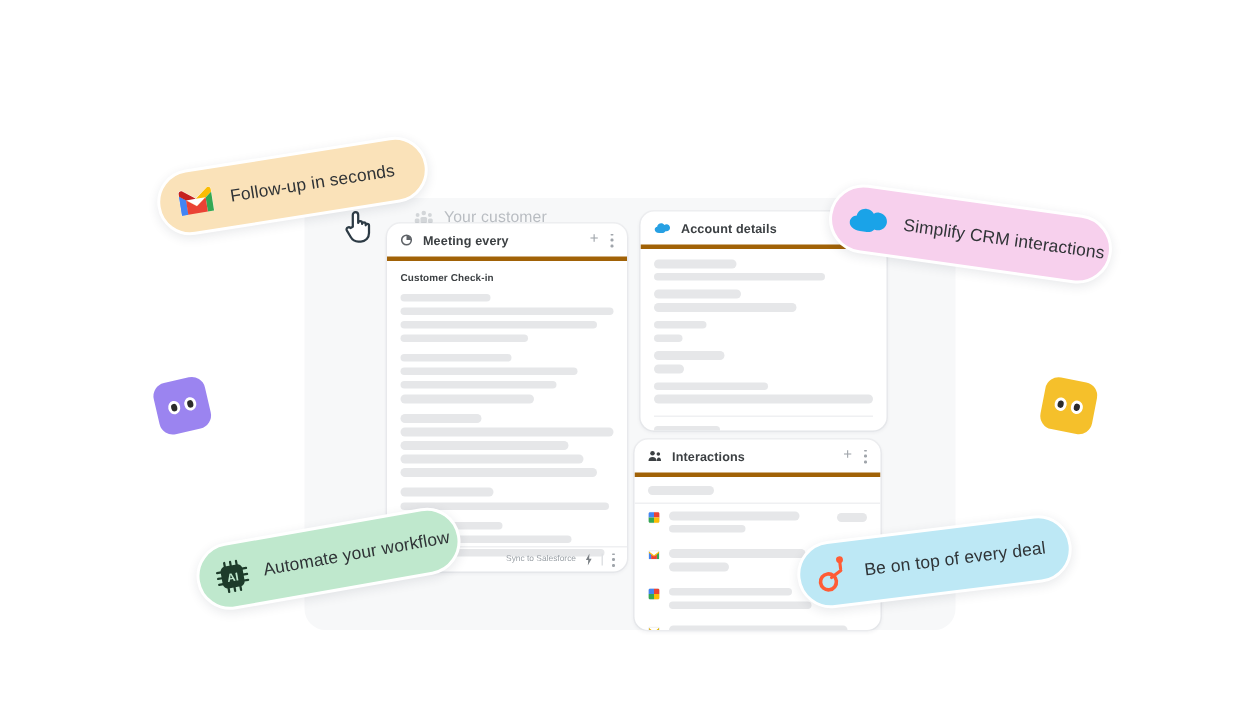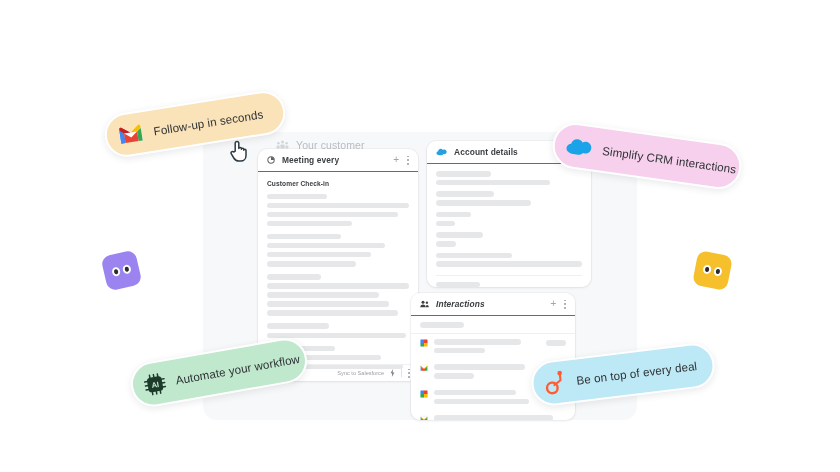--- a/index.html
+++ b/index.html
@@ -47,21 +47,21 @@
     position: absolute;
     background: #ffffff;
     border-radius: 9px;
     box-shadow: 0 1px 3px rgba(20,30,50,.07), 0 0 0 1px rgba(20,30,50,.035);
     overflow: hidden;
   }
   .card-head {
     display: flex; align-items: center;
     height: 22px;
     padding: 0 9px;
-    border-bottom: 1px solid #a16207;
+    border-bottom: 3px solid #a16207;
     gap: 7px;
   }
   .card-title {
     font-size: 8.4px;
     font-weight: bold;
     color: #3c4043;
     letter-spacing: .1px;
     white-space: nowrap;
   }
   .head-actions {
@@ -108,21 +108,21 @@
   .sync-label { font-size: 5.6px; color: #9aa0a6; white-space: nowrap; }
   .vsep { width: 1px; height: 8px; background: #dfe1e4; }
 
   
   #card-account { left: 427px; top: 141px; width: 164px; height: 146px; }
   .acct-body { padding: 7px 9px 0 9px; display: flex; flex-direction: column; gap: 6px; }
   .acct-pair { display: flex; flex-direction: column; gap: 3.4px; }
   .acct-div { height: 1px; background: #eff0f2; margin: 2px 0 0 0; }
 
   
-  #card-inter { left: 411px; top: 293px; width: 164px; height: 127px; font-style: italic; }
+  #card-inter { left: 423px; top: 293px; width: 164px; height: 127px; }
   .inter-sub { padding: 6px 9px 5px 9px; }
   .inter-div { height: 1px; background: #eff0f2; }
   .inter-row {
     display: flex; align-items: flex-start; gap: 6px;
     padding: 5.5px 9px 5.5px 9px;
   }
   .inter-lines { flex: 1; display: flex; flex-direction: column; gap: 3.4px; min-width: 0; }
   .inter-badge { width: 20px; height: 5.5px; border-radius: 3px; background: #e6e7e9; flex: 0 0 auto; margin-top: 1px; }
   .app-ico { width: 8px; height: 8px; flex: 0 0 auto; display: block; margin-top: 0px; }
 

